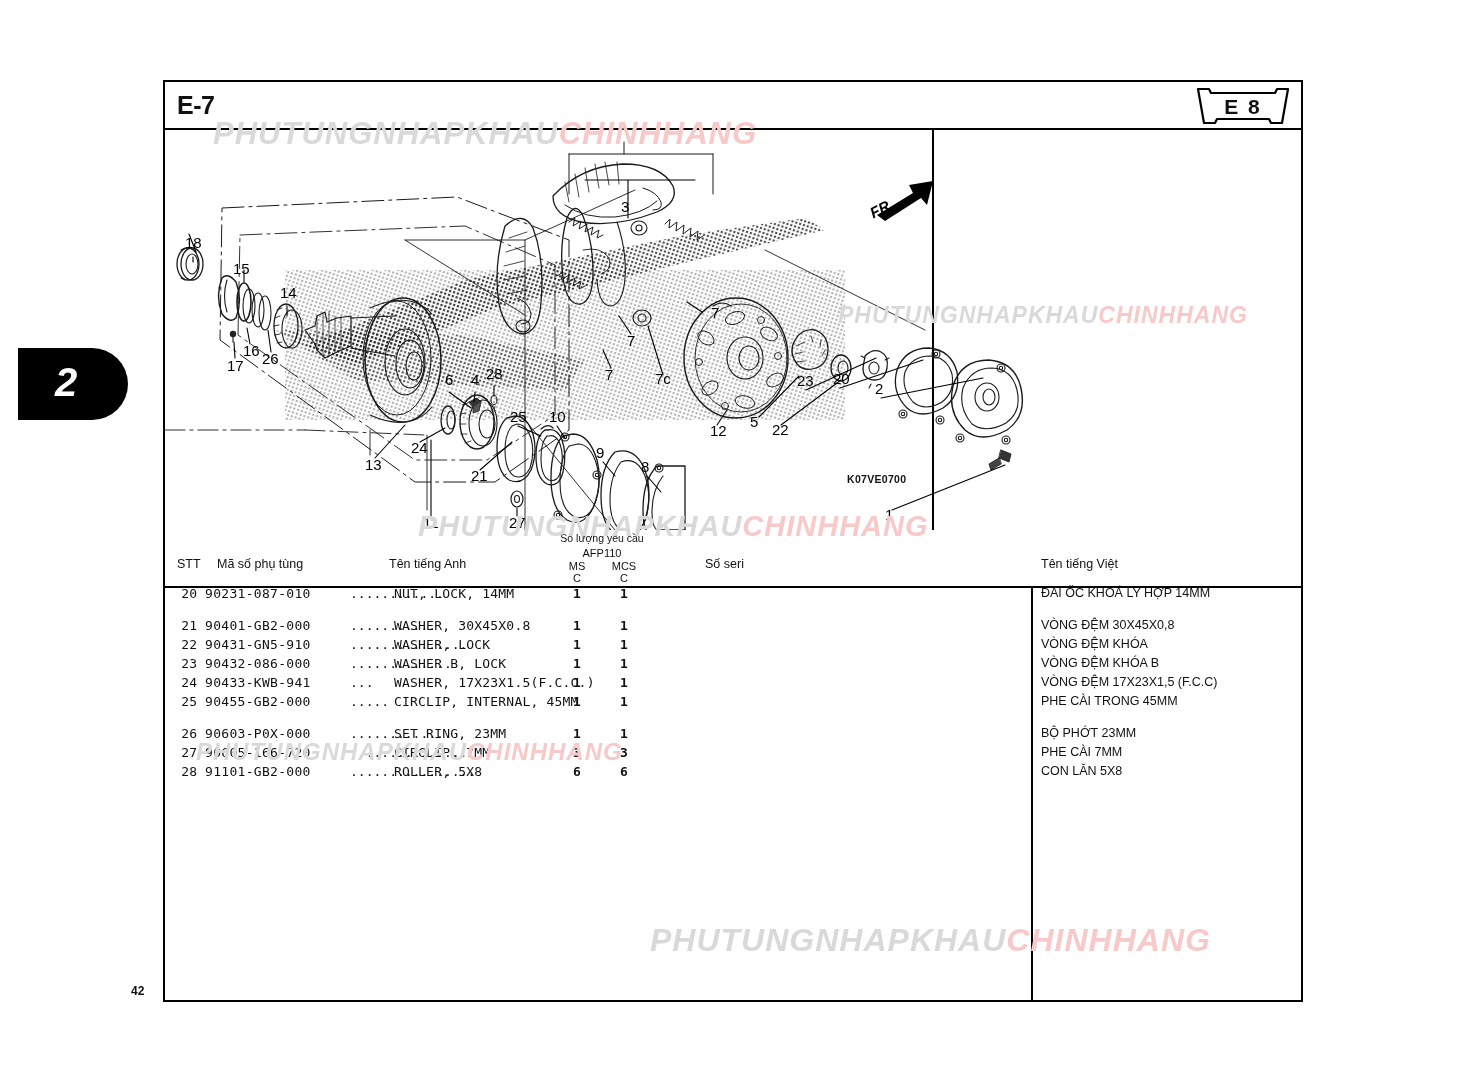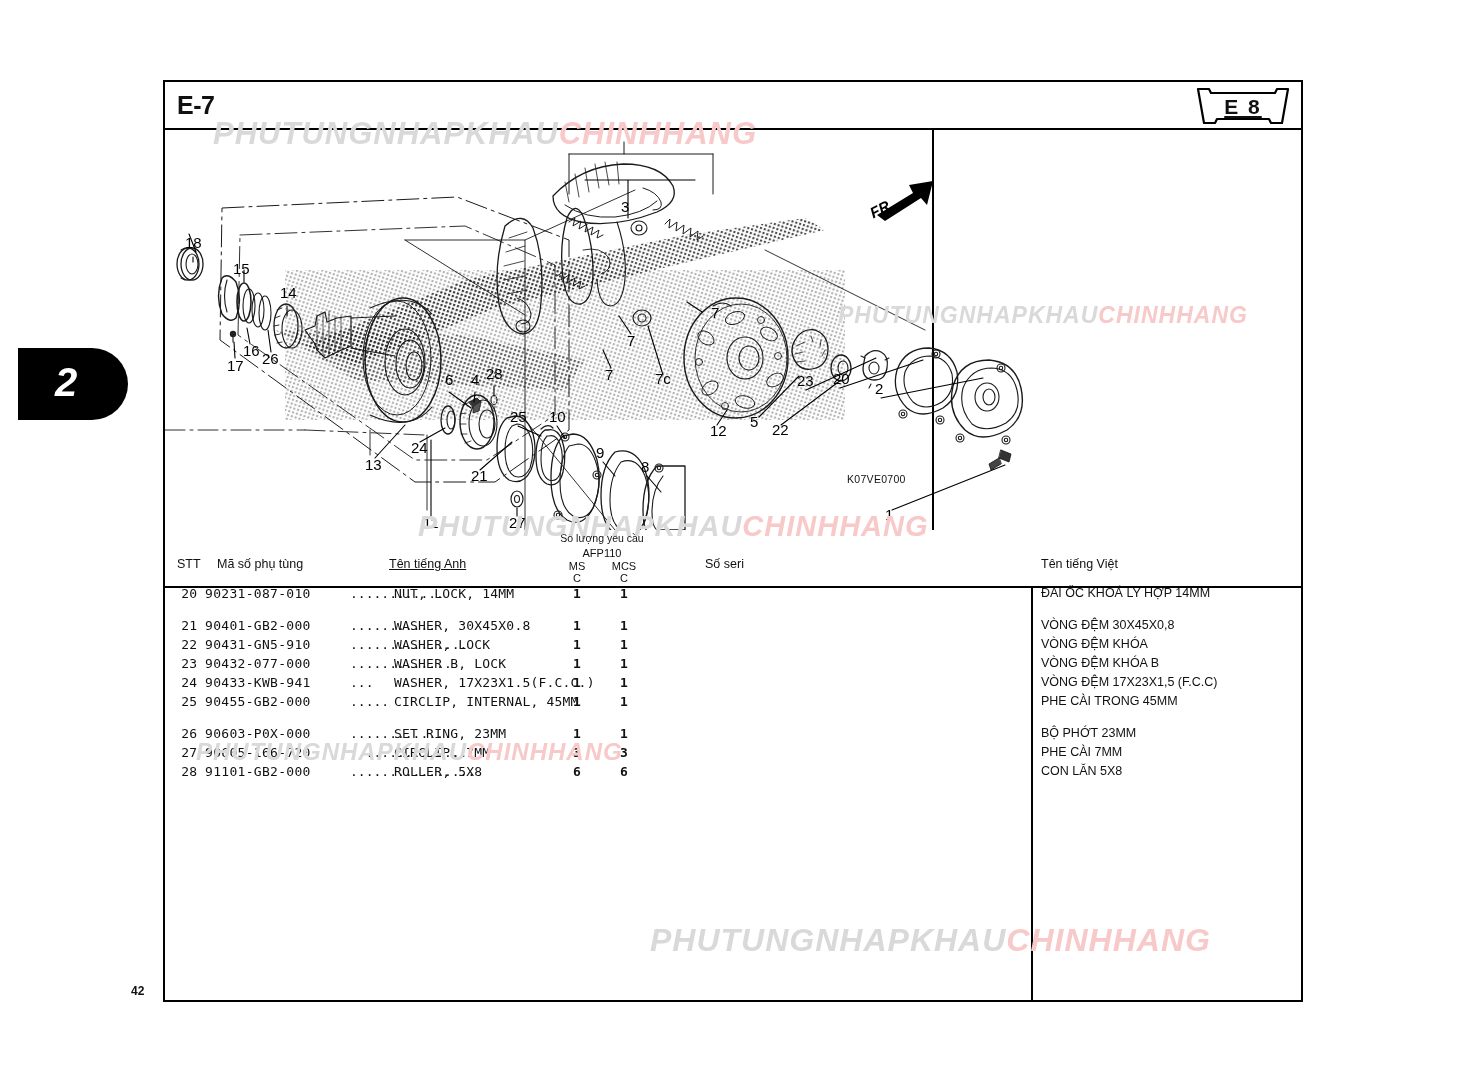--- a/index.html
+++ b/index.html
@@ -7,37 +7,37 @@
 
   
   #page-frame{position:absolute;left:163px;top:80px;width:1140px;height:922px;border:2px solid #000;box-sizing:border-box;background:#fff;}
 
   
   #header-bar{position:absolute;left:0;top:0;width:100%;height:48px;box-sizing:border-box;border-bottom:2px solid #000;}
   #sheet-code{position:absolute;left:12px;top:9px;font-size:25px;font-weight:bold;letter-spacing:-0.5px;color:#111;}
   #sheet-title{position:absolute;left:0;top:10px;width:100%;text-align:center;font-size:22px;color:#111;letter-spacing:0.2px;}
   #next-badge-wrap{position:absolute;right:10px;top:4px;width:96px;height:40px;}
   #next-badge-wrap svg{display:block;}
-  #next-badge-text{position:absolute;left:0;top:9px;width:96px;text-align:center;font-size:21px;font-weight:bold;color:#111;letter-spacing:2px;text-decoration:underline;}
+  #next-badge-text{position:absolute;left:0;top:9px;width:96px;text-align:center;font-size:21px;font-weight:bold;color:#111;letter-spacing:2px;}
 
   
   #diagram-region{position:absolute;left:0;top:48px;width:100%;height:400px;overflow:hidden;}
   #diagram-divider{position:absolute;left:767px;top:0;width:2px;height:400px;background:#000;}
   #diagram-svg{position:absolute;left:0;top:0;}
-  #diagram-code{position:absolute;left:682px;top:343px;font-size:10.5px;font-weight:normal;color:#111;letter-spacing:0.3px;}
+  #diagram-code{position:absolute;left:682px;top:343px;font-size:10.5px;font-weight:bold;color:#111;letter-spacing:0.3px;}
   #fr-arrow{position:absolute;left:700px;top:45px;width:80px;height:50px;}
   #fr-label{position:absolute;left:702px;top:76px;font-size:15px;font-weight:bold;font-style:italic;transform:rotate(-27deg);transform-origin:left top;color:#000;}
 
   
   #table-region{position:absolute;left:0;top:448px;width:100%;height:472px;}
   #thead{position:relative;height:56px;border-bottom:2px solid #000;}
   .th{position:absolute;font-size:12.5px;color:#111;}
   #th-stt{left:12px;top:27px;}
   #th-part{left:52px;top:27px;}
-  #th-en{left:224px;top:27px;text-decoration:underline;}
+  #th-en{left:224px;top:27px;}
   #th-qty-group{left:389px;top:2px;width:96px;text-align:center;font-size:10.5px;}
   #th-qty-model{left:389px;top:17px;width:96px;text-align:center;font-size:11px;}
   #th-qty-ms{left:389px;top:30px;width:46px;text-align:center;font-size:11px;}
   #th-qty-mcs{left:433px;top:30px;width:52px;text-align:center;font-size:11px;}
   #th-qty-c1{left:389px;top:42px;width:46px;text-align:center;font-size:11px;}
   #th-qty-c2{left:433px;top:42px;width:52px;text-align:center;font-size:11px;}
   #th-serial{left:540px;top:27px;}
   #th-vn{left:876px;top:27px;}
 
   #col-divider{position:absolute;left:866px;top:56px;width:2px;height:416px;background:#000;}
@@ -410,21 +410,21 @@
           <div class="c-part">90431-GN5-910</div>
           <div class="c-en">WASHER, LOCK</div>
           <div class="c-dots">             ...............</div>
           <div class="c-q1">1</div>
           <div class="c-q2">1</div>
           <div class="c-serial"></div>
           <div class="c-vn">VÒNG ĐỆM KHÓA</div>
         </div>
         <div class="row">
           <div class="c-stt">23</div>
-          <div class="c-part">90432-077-000</div>
+          <div class="c-part">90432-086-000</div>
           <div class="c-en">WASHER B, LOCK</div>
           <div class="c-dots">               .............</div>
           <div class="c-q1">1</div>
           <div class="c-q2">1</div>
           <div class="c-serial"></div>
           <div class="c-vn">VÒNG ĐỆM KHÓA B</div>
         </div>
         <div class="row">
           <div class="c-stt">24</div>
           <div class="c-part">90433-KWB-941</div>

